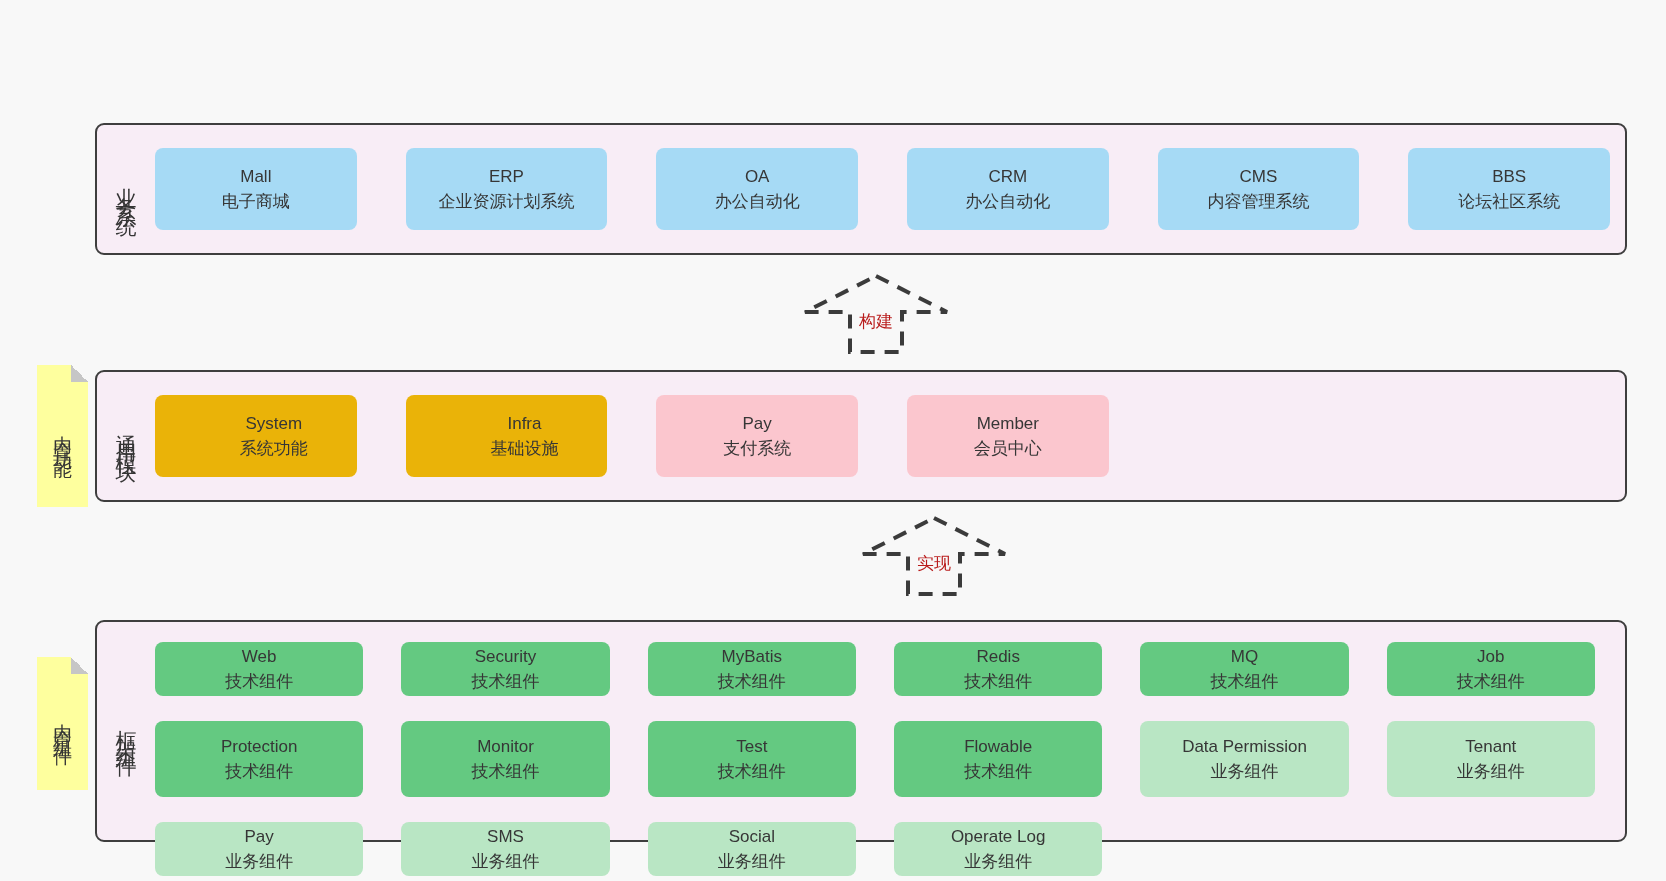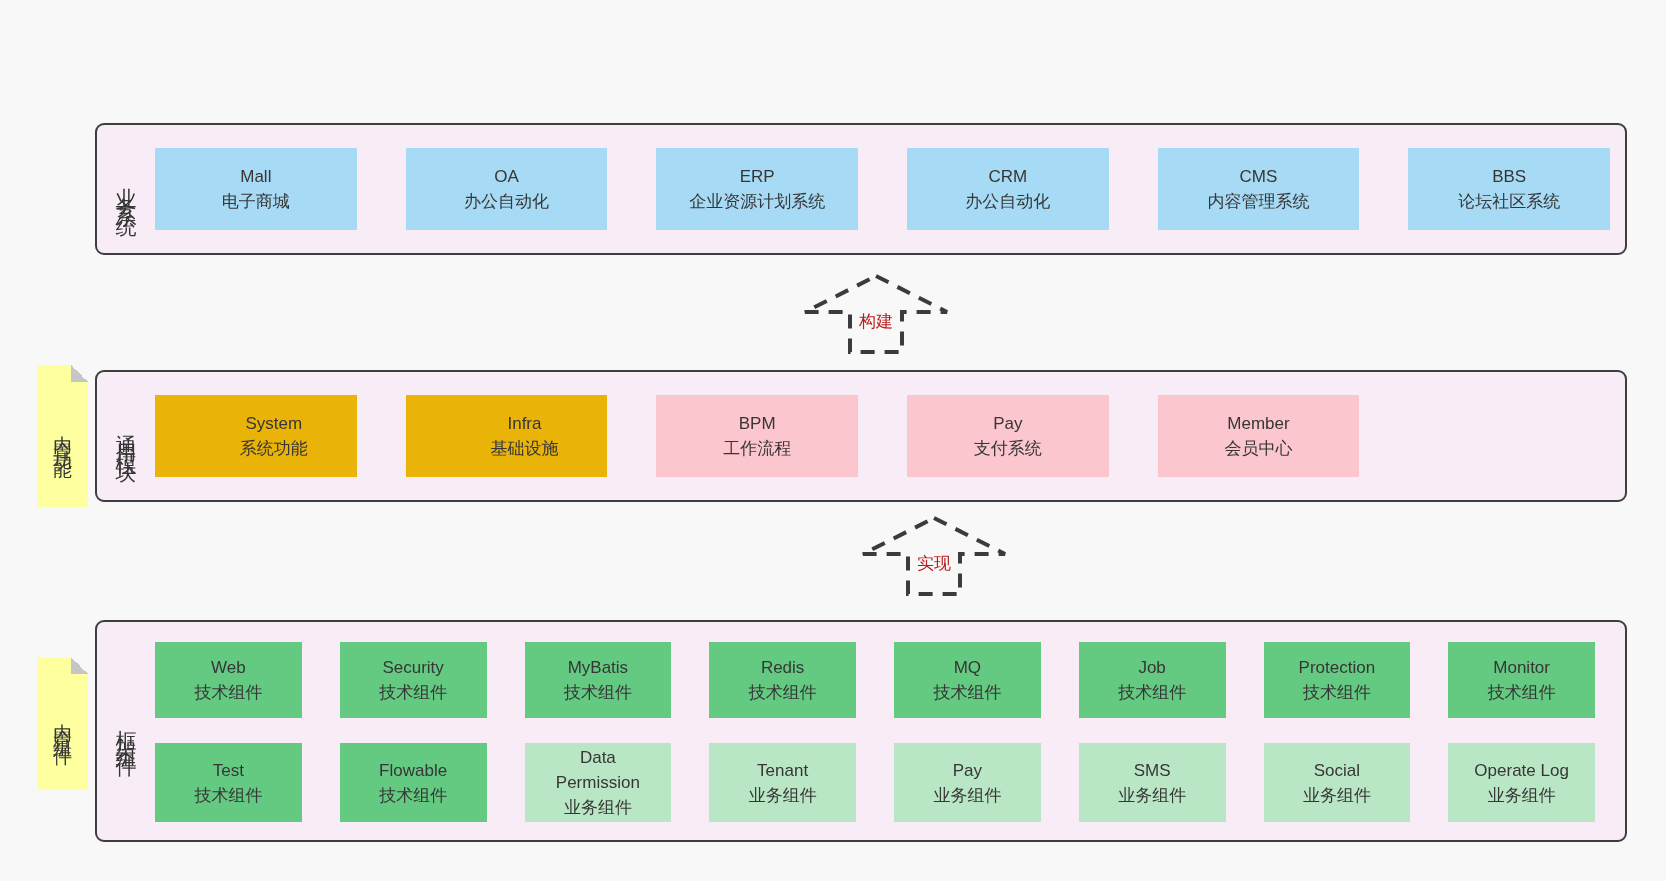--- a/index.html
+++ b/index.html
@@ -33,38 +33,38 @@
     letter-spacing:9px;
     color:#353535;
   }
   .grid{flex:1;display:grid;align-items:stretch;}
   .g6{
     grid-template-columns:repeat(6,1fr);
     column-gap:49px;
     margin:23px 15px 23px 0;
   }
   .g8{
-    grid-template-columns:repeat(8,1fr);
+    grid-template-columns:repeat(6,1fr);
     column-gap:38px;row-gap:25px;
     grid-auto-rows:1fr;
     margin:20px 30px 18px 0;
   }
   
   .box{
-    border-radius:0;
+    border-radius:8px;
     display:flex;flex-direction:column;
     align-items:center;justify-content:center;
     text-align:center;
     font-size:17px;
     line-height:25px;
     color:#363636;
     padding:2px 8px;
     box-sizing:border-box;
   }
-  .box.tight{padding:2px 18px;}
+  .box.tight{padding:13px 18px;}
   .blue{background:#a6daf5;}
   .red{background:#eab308;padding-left:44px;}
   .pink{background:#fbc6ce;}
   .gdark{background:#64c981;}
   .glight{background:#b9e6c4;}
   
   .sticky{
     position:absolute;
     width:51px;
     background:#feff9e;
@@ -105,26 +105,26 @@
 <div class="page">
 
   <section class="band" style="top:123px;height:132px;">
     <div class="band-label">业务系统</div>
     <div class="grid g6">
       <div class="box blue">
         <span>Mall</span>
         <span>电子商城</span>
       </div>
       <div class="box blue">
+        <span>ERP</span>
+        <span>企业资源计划系统</span>
+      </div>
+      <div class="box blue">
         <span>OA</span>
         <span>办公自动化</span>
-      </div>
-      <div class="box blue">
-        <span>ERP</span>
-        <span>企业资源计划系统</span>
       </div>
       <div class="box blue">
         <span>CRM</span>
         <span>办公自动化</span>
       </div>
       <div class="box blue">
         <span>CMS</span>
         <span>内容管理系统</span>
       </div>
       <div class="box blue">
@@ -151,24 +151,20 @@
     <div class="grid g6">
       <div class="box red">
         <span>System</span>
         <span>系统功能</span>
       </div>
       <div class="box red">
         <span>Infra</span>
         <span>基础设施</span>
       </div>
       <div class="box pink">
-        <span>BPM</span>
-        <span>工作流程</span>
-      </div>
-      <div class="box pink">
         <span>Pay</span>
         <span>支付系统</span>
       </div>
       <div class="box pink">
         <span>Member</span>
         <span>会员中心</span>
       </div>
     </div>
   </section>
 

